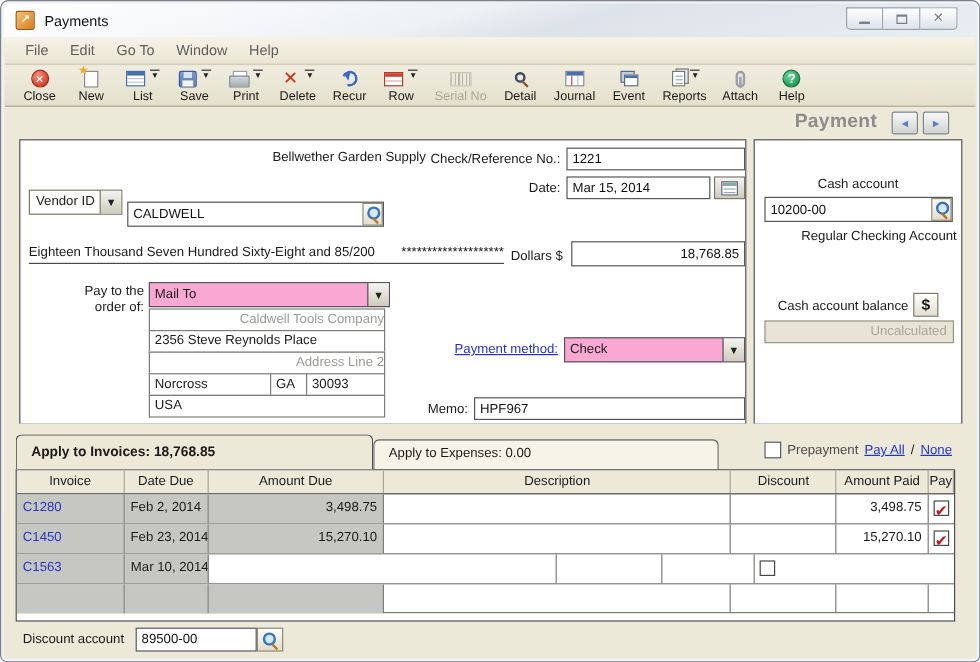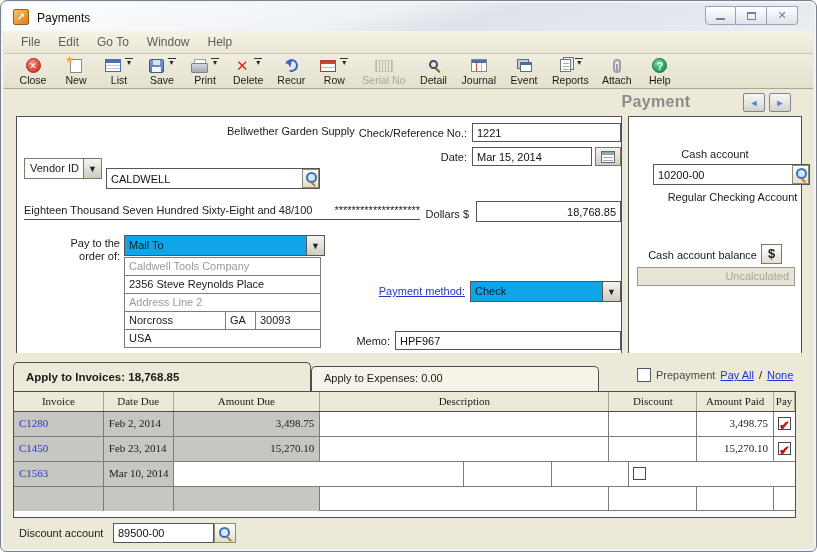--- a/index.html
+++ b/index.html
@@ -79,47 +79,47 @@
   .icon-event::before { content:""; position:absolute; top:0; left:0; right:0; height:2px; background:#4a6faf; }
   .icon-reports { width:11px; height:13px; background:#fff; border:1px solid #777; margin-left:3px;
        box-shadow:3px -2px 0 -1px #e4e8f0,3px -2px 0 0 #777; }
   .icon-reports::after { content:""; position:absolute; top:3px; left:2px; width:6px; height:1px; background:#9aa; box-shadow:0 3px 0 #9aa,0 6px 0 #9aa; }
   .icon-attach { width:8px; height:14px; border:2px solid #9aa0aa; border-radius:4px; }
   .icon-attach::after { content:""; position:absolute; top:3px; left:1px; width:2px; height:9px; background:#9aa0aa; }
   .icon-help { width:15px; height:15px; border-radius:50%; background:radial-gradient(circle at 38% 32%,#6fd89a,#1d9a55 75%); border:1px solid #147040; }
   .icon-help::after { content:"?"; position:absolute; inset:0; text-align:center; line-height:15px; color:#fff; font-weight:bold; font-size:11px; }
 
   
-  .payment-title { position:absolute; left:580px; top:92px; width:150px; text-align:center;
+  .payment-title { position:absolute; left:580px; top:92px; width:150px; text-align:right;
        font-size:16px; font-weight:bold; color:#8c8c8c; letter-spacing:.3px; }
   .nav-buttons { position:absolute; left:742px; top:92px; display:flex; gap:4px; }
   .nav-btn { width:22px; height:19px; background:linear-gradient(#f7f7f5,#d3d3cd);
        border:1px solid #7c8595; border-radius:2px; display:flex; align-items:center; justify-content:center;
        color:#5b7ed0; font-size:9px; }
 
   
   .check-panel { position:absolute; left:15px; top:115px; width:606px; height:238px; background:#fff; border:1px solid #4e4e50; }
   .cash-panel  { position:absolute; left:627px; top:115px; width:174px; height:238px; background:#fff; border:1px solid #4e4e50; }
 
   .field { background:#fff; border:1px solid #54565a; font-family:inherit; font-size:11px; padding:0 4px; color:#111; }
   input.field { outline:none; }
   .right { text-align:right; }
   .lbl { color:#1a1a1a; }
-  .ghost { color:#9a9a96; }
+  .ghost { color:#9a9a96;text-align:right; }
 
   .lookup { position:absolute; right:1px; top:1px; bottom:1px; width:17px;
        background:linear-gradient(#fdfdfa,#e2deca); border:1px solid #8d8a76; }
   .lookup::before { content:""; position:absolute; top:2px; left:3px; width:7px; height:7px;
        border:2px solid #3b74b8; border-radius:50%; background:#d6e8f8; }
   .lookup::after { content:""; position:absolute; bottom:2px; right:2px; width:6px; height:2px; background:#b5782a; transform:rotate(45deg); }
 
   .chevron-btn { position:absolute; right:0; top:0; bottom:0; width:18px;
        background:linear-gradient(#f4f4f2,#cfccbd); border-left:1px solid #54565a;
        display:flex; align-items:center; justify-content:center; color:#222; font-size:9px; }
-  .dropdown { position:relative; background:#0ea5e9; border:1px solid #54565a; }
+  .dropdown { position:relative; background:#f9a8d4; border:1px solid #54565a; }
   .dropdown .value { display:block; line-height:19px; padding-left:4px; }
 
   
   .company { position:absolute; left:210px; top:8px; }
   .ref-label   { position:absolute; left:250px; top:10px; width:200px; text-align:right; }
   .ref-input   { position:absolute; left:455px; top:6px; width:149px; height:19px; }
   .date-label  { position:absolute; left:250px; top:34px; width:200px; text-align:right; }
   .date-input  { position:absolute; left:455px; top:30px; width:120px; height:19px; }
   .cal-btn { position:absolute; left:578px; top:30px; width:26px; height:19px;
        background:linear-gradient(#f4f4f2,#cfccbd); border:1px solid #7c7968; display:flex; align-items:center; justify-content:center; }
@@ -151,21 +151,21 @@
 
   .pm-label { position:absolute; left:285px; top:168px; width:163px; text-align:right; }
   .pm-dropdown { position:absolute; left:453px; top:164px; width:151px; height:21px; }
   .memo-label { position:absolute; left:300px; top:218px; width:73px; text-align:right; }
   .memo-input { position:absolute; left:378px; top:214px; width:226px; height:19px; }
 
   a.link { color:#2233cc; text-decoration:underline; cursor:pointer; }
 
   
   .cash-label { position:absolute; left:0; top:31px; width:100%; text-align:center; }
-  .cash-input-wrap { position:absolute; left:24px; top:47px; width:157px; height:21px; }
+  .cash-input-wrap { position:absolute; left:8px; top:47px; width:157px; height:21px; }
   .cash-input-wrap input { position:absolute; inset:0; width:100%; height:100%; }
   .cash-name { position:absolute; left:0; top:74px; width:100%; text-align:center;padding-left:35px; }
   .bal-label { position:absolute; left:0; top:132px; width:128px; text-align:right; }
   .dollar-btn { position:absolute; left:132px; top:127px; width:21px; height:20px;
        background:linear-gradient(#ffffff,#e2dfd0); border:1px solid #7c7968;
        font-weight:bold; font-size:13px; text-align:center; line-height:18px; }
   .bal-field { position:absolute; left:8px; top:150px; width:158px; height:19px;
        background:#e7e4d5; border:1px solid #9a978a; color:#a8a59a; text-align:right; padding-right:5px; line-height:17px; }
 
   
@@ -173,21 +173,21 @@
   .tab { position:absolute; border:1px solid #4e4e50; border-bottom:none; border-radius:5px 5px 0 0; padding-left:12px; }
   .tab-active { left:9px; top:9px; width:298px; height:29px; background:#ece9d8; font-weight:bold; font-size:11.5px; line-height:28px; z-index:2; }
   .tab-inactive { left:307px; top:13px; width:288px; height:25px; background:#f6f4e8; line-height:23px; }
   .prepay-group { position:absolute; left:633px; top:15px; display:flex; align-items:center; gap:5px; white-space:nowrap; }
   .checkbox { width:14px; height:14px; background:#fff; border:1px solid #55585c; display:inline-block; position:relative; }
   .prepay-text { color:#4a4a4a; }
 
   .grid { position:absolute; left:9px; top:38px; width:783px; height:127px; border:1px solid #4e4e50; background:#fff; overflow:hidden; z-index:1; }
   .g-row { display:flex; }
   .g-head { background:#ece9d8; border-bottom:1px solid #4e4e50; }
-  .g-cell { border-right:1px solid #7d7d78; height:24px; line-height:23px; padding:0 5px; overflow:hidden; white-space:nowrap;font-family:Liberation Serif, serif; }
+  .g-cell { border-right:1px solid #7d7d78; height:24px; line-height:23px; padding:0 5px; overflow:hidden; white-space:nowrap; }
   .g-head .g-cell { height:19px; line-height:18px; text-align:center; border-right:1px solid #aaa79a; }
   .g-body .g-row { border-bottom:1px solid #7d7d78; }
   .c1 { width:90px; } .c2 { width:70px; } .c3 { width:147px; } .c4 { width:290px; }
   .c5 { width:88px; } .c6 { width:77px; } .c7 { width:21px; border-right:none; padding:0; text-align:center; }
   .cell-gray { background:#c6c6c2; }
   .invoice-link { color:#2a35c8; cursor:pointer; }
   .pay-box { width:13px; height:13px; background:#fff; border:1px solid #45484c; display:inline-block; position:relative; margin-top:5px; }
   .pay-box.checked::after { content:"✔"; position:absolute; left:0px; top:-4px; color:#c41616; font-weight:bold; font-size:13px; }
   .empty-row { height:24px; }
 
@@ -353,21 +353,21 @@
     <div class="vendor-sel">
       <span class="value">Vendor ID</span>
       <span class="chevron-btn">▼</span>
     </div>
     <div class="vendor-field">
       <input class="field" value="CALDWELL" style="">
       <span class="lookup"></span>
     </div>
 
     <div class="words-line">
-      <span>Eighteen Thousand Seven Hundred Sixty-Eight and 48/100</span>
+      <span>Eighteen Thousand Seven Hundred Sixty-Eight and 85/200</span>
       <span>********************</span>
     </div>
     <div class="dollars-label lbl">Dollars $</div>
     <input class="field right amount-input" value="18,768.85" style="">
 
     <div class="payto-label lbl">
       <div>Pay to the</div>
       <div>order of:</div>
     </div>
     <div class="dropdown mailto">

